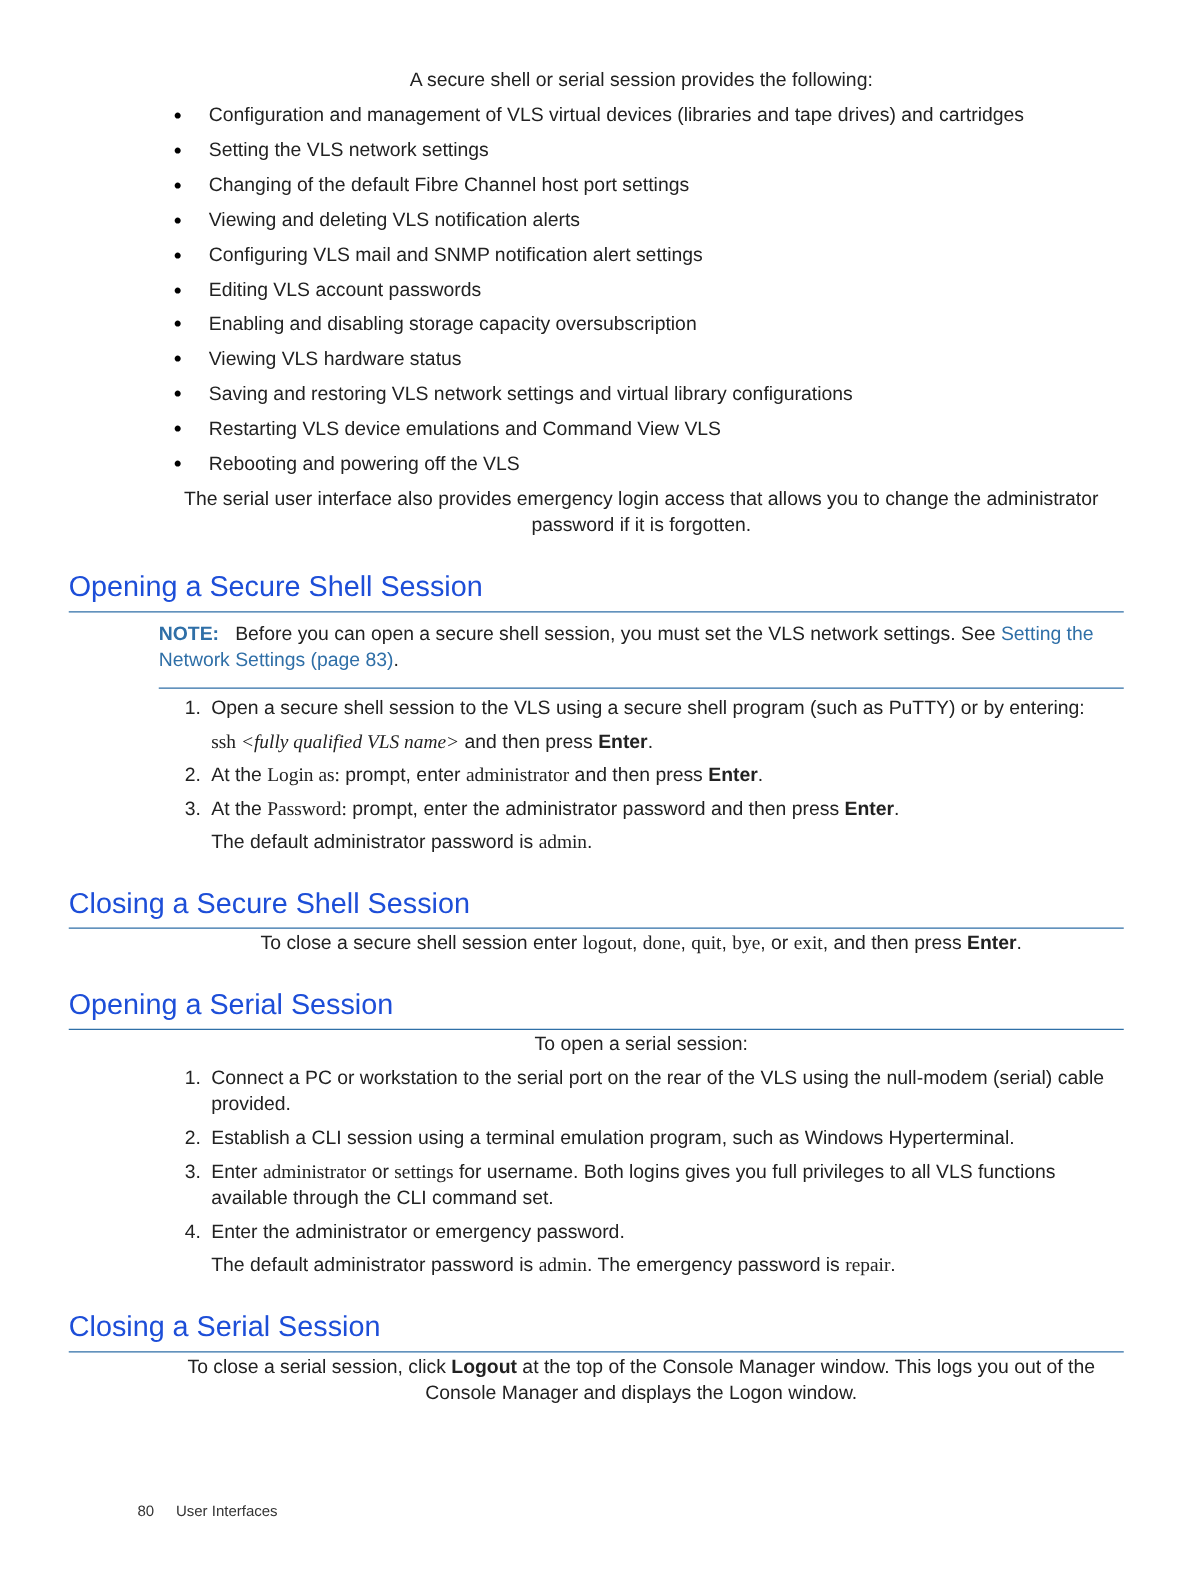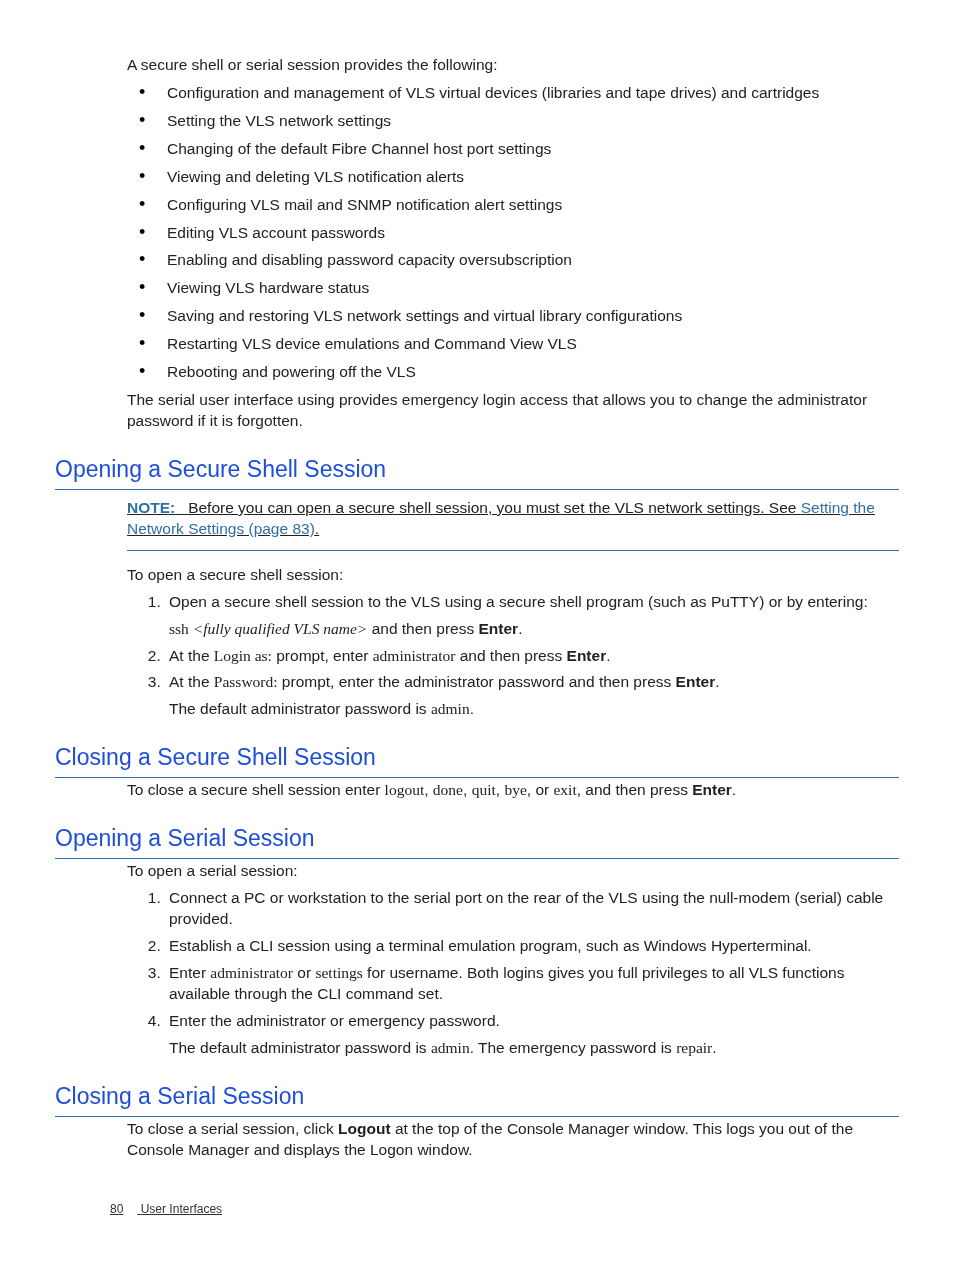--- a/index.html
+++ b/index.html
@@ -8,21 +8,21 @@
     color: #222;
     margin: 0;
     padding: 55px 55px 20px 55px;
     width: 954px;
     box-sizing: border-box;
     line-height: 1.35;
   }
   .body-indent {
     margin-left: 72px;
   }
-  p { margin: 0 0 6px 0; }
+  p { margin: 0 0 6px 0; text-align: center; }
   ul.bullets {
     list-style: none;
     margin: 4px 0 4px 0;
     padding: 0;
   }
   ul.bullets > li {
     position: relative;
     padding-left: 40px;
     margin: 7px 0;
   }
@@ -41,22 +41,21 @@
     color: #1d4ed8;
     font-size: 23px;
     margin: 22px 0 2px 0;
     padding-bottom: 4px;
     border-bottom: 1px solid #2f6fa7;
     letter-spacing: 0px;
   }
   .note-block {
     padding: 6px 0 10px 0;
     border-bottom: 1px solid #2f6fa7;
-    margin-bottom: 14px;
-    text-decoration: underline;
+    margin-bottom: 0;
   }
   .note-label {
     color: #2f6fa7;
     font-weight: bold;
   }
   .link { color: #2f6fa7; }
   ol.steps {
     margin: 4px 0 4px 0;
     padding-left: 38px;
   }
@@ -70,21 +69,20 @@
   code, .mono {
     font-family: Liberation Serif, serif;
     font-size: 15.5px;
   }
   .footer {
     position: absolute;
     left: 55px;
     bottom: 28px;
     font-size: 12px;
     color: #333;
-    text-decoration: underline;
   }
   .footer .pnum { margin-right: 14px; }
   .page {
     position: relative;
     min-height: 1190px;
   }
   b { font-weight: bold; }
 </style>
 </head>
 <body>
@@ -92,37 +90,36 @@
 
 <div class="body-indent">
   <p>A secure shell or serial session provides the following:</p>
   <ul class="bullets">
     <li>Configuration and management of VLS virtual devices (libraries and tape drives) and cartridges</li>
     <li>Setting the VLS network settings</li>
     <li>Changing of the default Fibre Channel host port settings</li>
     <li>Viewing and deleting VLS notification alerts</li>
     <li>Configuring VLS mail and SNMP notification alert settings</li>
     <li>Editing VLS account passwords</li>
-    <li>Enabling and disabling password capacity oversubscription</li>
+    <li>Enabling and disabling storage capacity oversubscription</li>
     <li>Viewing VLS hardware status</li>
     <li>Saving and restoring VLS network settings and virtual library configurations</li>
     <li>Restarting VLS device emulations and Command View VLS</li>
     <li>Rebooting and powering off the VLS</li>
   </ul>
-  <p>The serial user interface using provides emergency login access that allows you to change the administrator password if it is forgotten.</p>
+  <p>The serial user interface also provides emergency login access that allows you to change the administrator password if it is forgotten.</p>
 </div>
 
 <h2 class="section">Opening a Secure Shell Session</h2>
 <div class="body-indent">
   <div class="note-block">
     <span class="note-label">NOTE:</span>
     &nbsp;&nbsp;<span>Before you can open a secure shell session, you must set the VLS network settings. See </span>
     <span class="link">Setting the Network Settings (page 83)</span><span>.</span>
   </div>
-  <p>To open a secure shell session:</p>
   <ol class="steps">
     <li>
       <span>Open a secure shell session to the VLS using a secure shell program (such as PuTTY) or by entering:</span>
       <div class="sub">
         <span class="mono">ssh </span><span class="mono" style="font-style:italic">&lt;fully qualified VLS name&gt;</span><span> and then press </span><b>Enter</b><span>.</span>
       </div>
     </li>
     <li>
       <span>At the </span><span class="mono">Login as:</span><span> prompt, enter </span><span class="mono">administrator</span><span> and then press </span><b>Enter</b><span>.</span>
     </li>

